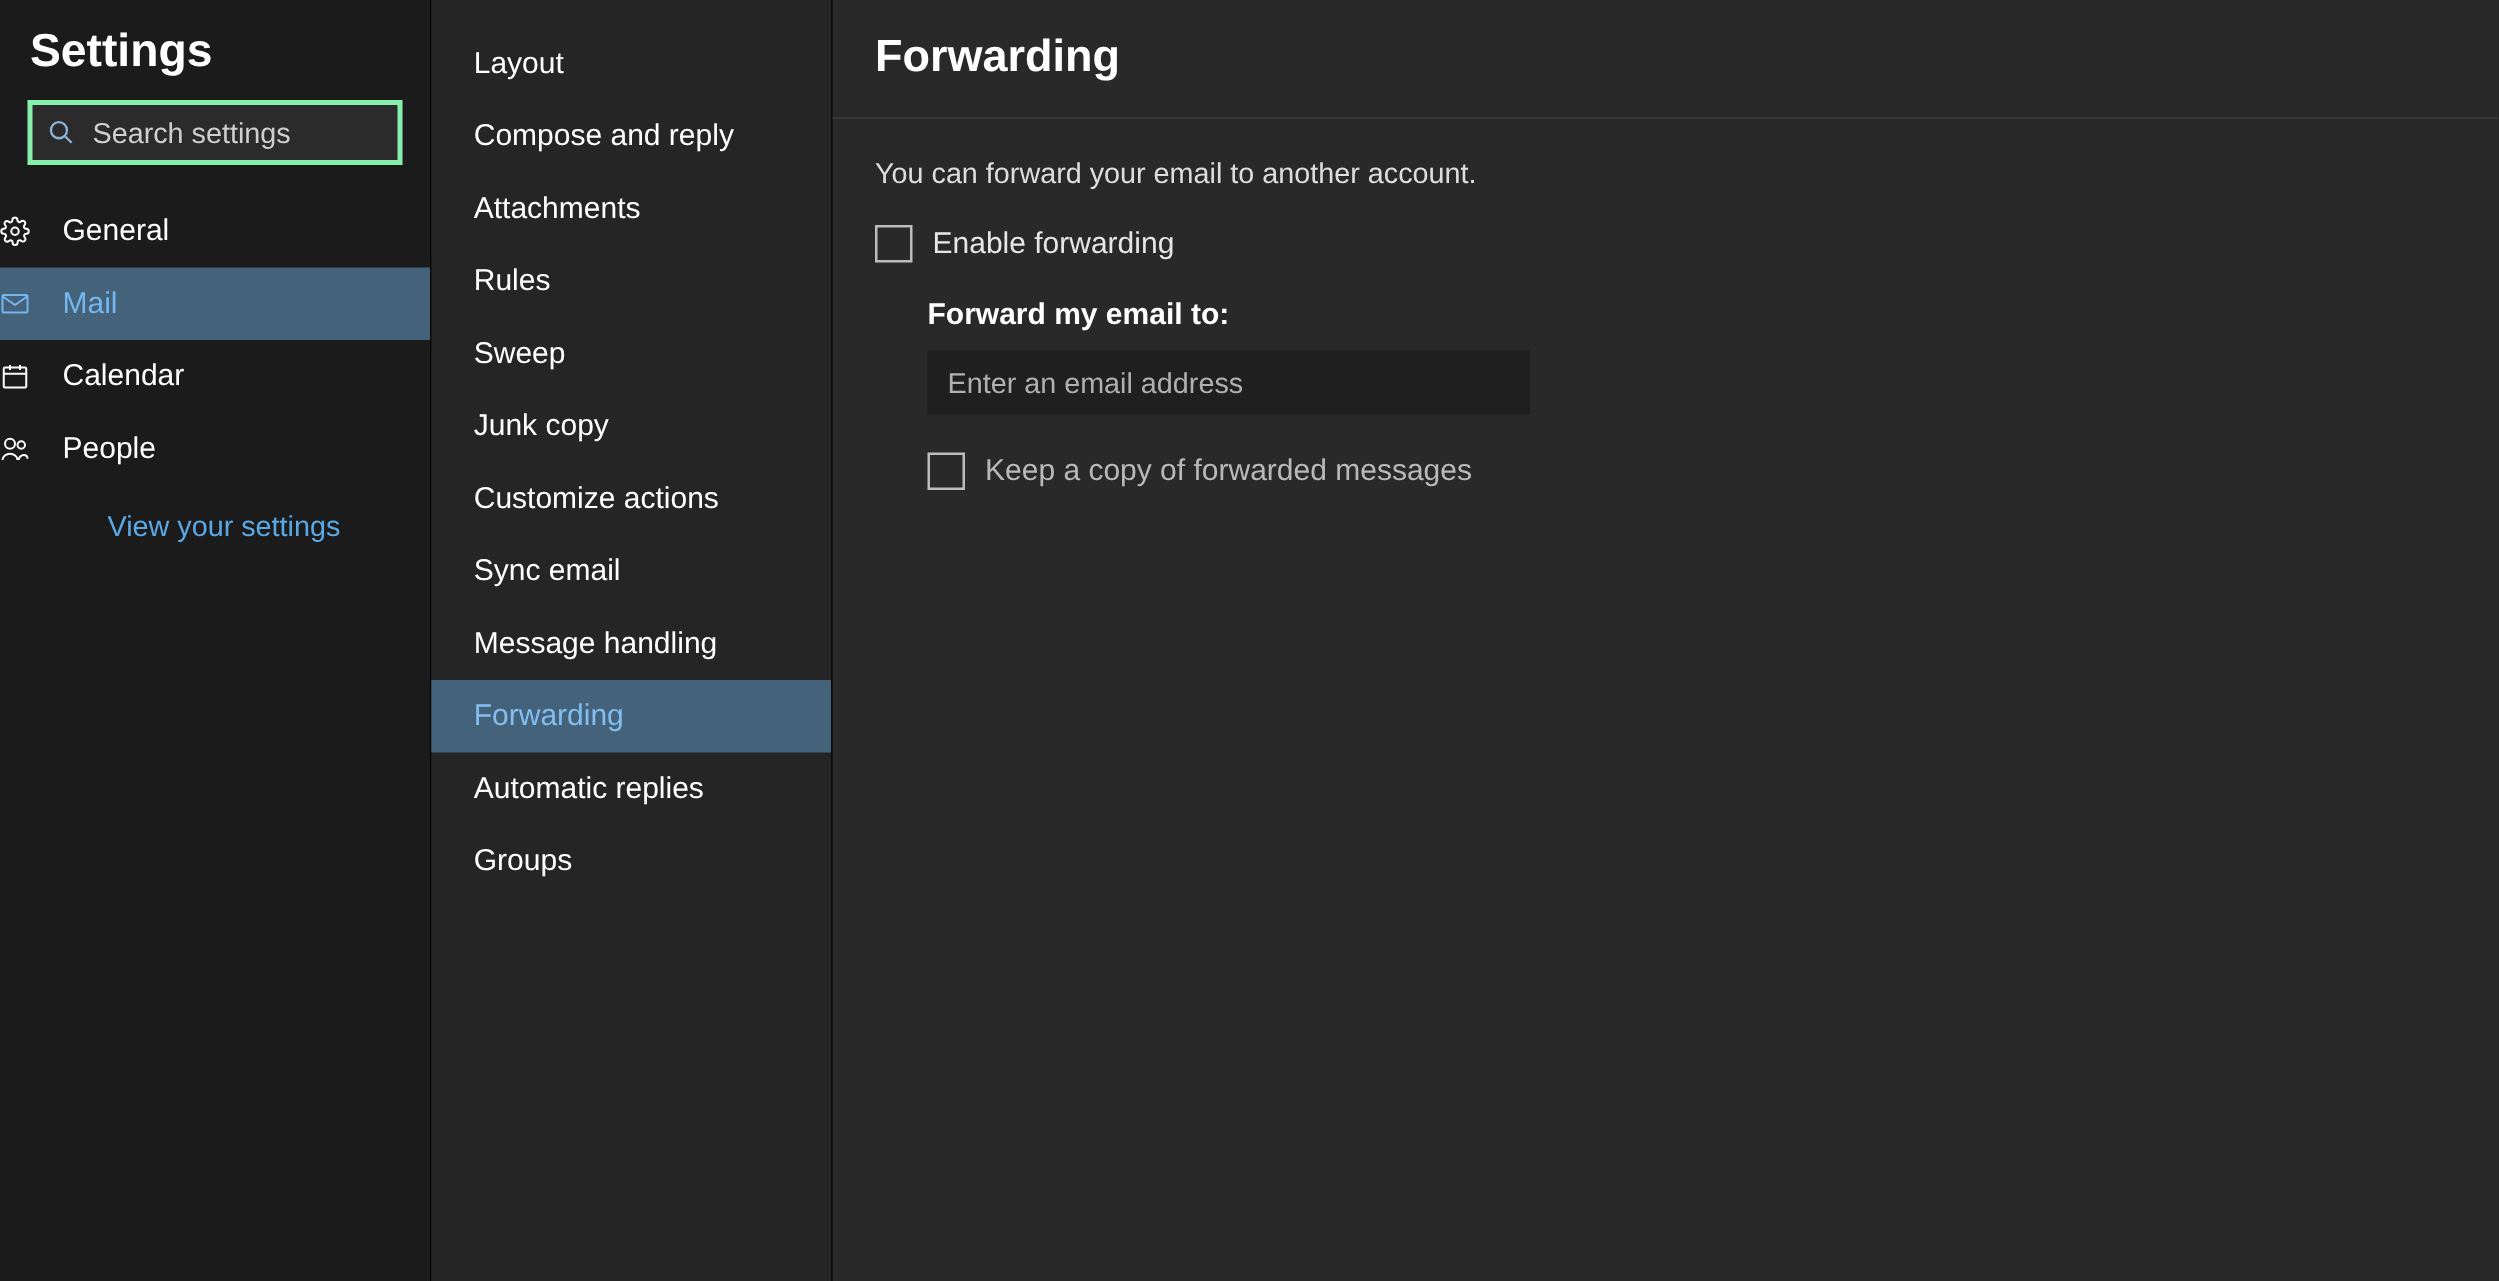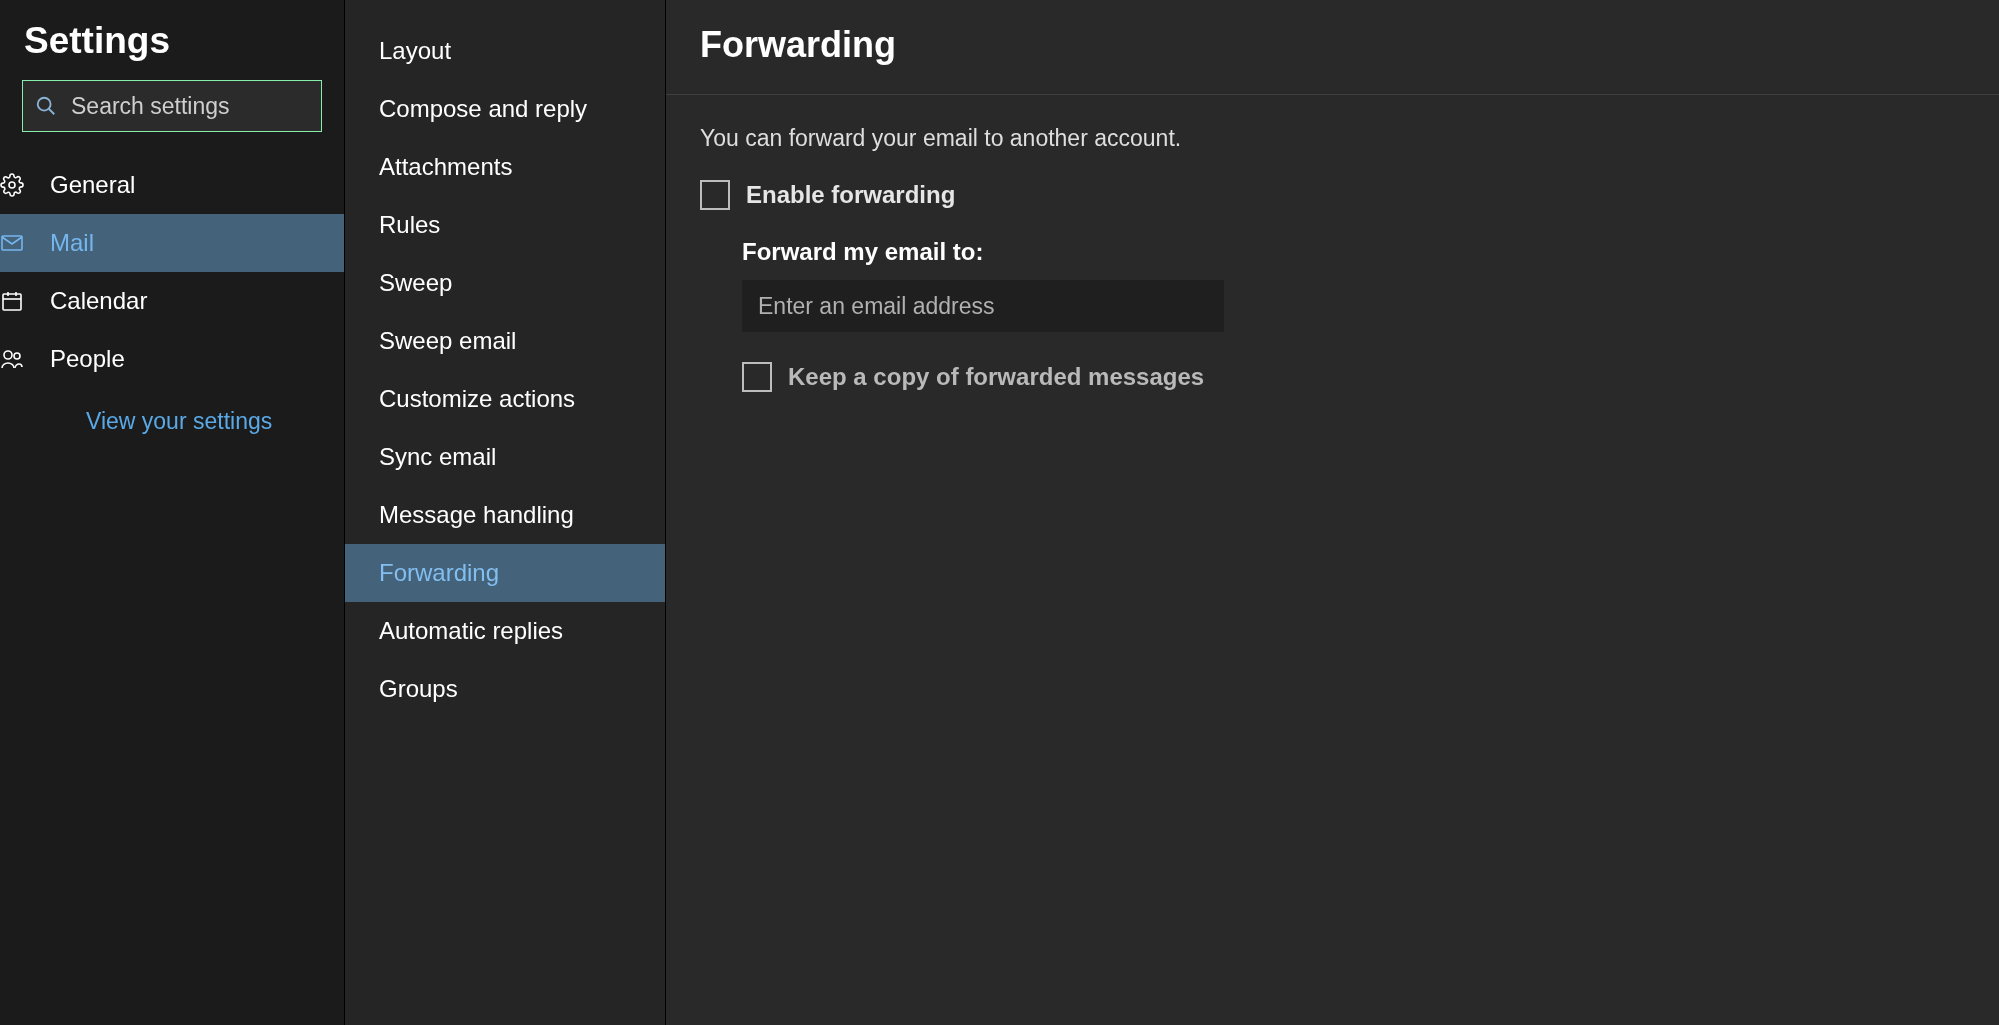--- a/index.html
+++ b/index.html
@@ -26,21 +26,21 @@
     }
     .settings-title {
       font-size: 37px;
       font-weight: 600;
       padding: 0 24px 18px 24px;
       color: #ffffff;
     }
     .search-box {
       margin: 0 22px 24px 22px;
       height: 52px;
-      border: 1px solid #86efac;
+      border: 4px solid #86efac;
       background: #2b2b2b;
       display: flex;
       align-items: center;
       padding: 0 12px;
     }
     .search-box svg {
       width: 22px;
       height: 22px;
       margin-right: 14px;
       flex-shrink: 0;
@@ -125,21 +125,20 @@
     }
     .body-text {
       font-size: 23px;
       color: #dedede;
       margin-bottom: 28px;
     }
     .check-row {
       display: flex;
       align-items: center;
       margin-bottom: 28px;
-      font-weight: bold;
     }
     .checkbox {
       width: 30px;
       height: 30px;
       border: 2px solid #bdbdbd;
       background: transparent;
       margin-right: 16px;
       cursor: pointer;
       flex-shrink: 0;
     }
@@ -241,21 +240,21 @@
   <div class="sub-item">
       <span>Attachments</span>
     </div>
   <div class="sub-item">
       <span>Rules</span>
     </div>
   <div class="sub-item">
       <span>Sweep</span>
     </div>
   <div class="sub-item">
-      <span>Sweep email</span>
+      <span>Junk copy</span>
     </div>
   <div class="sub-item">
       <span>Customize actions</span>
     </div>
   <div class="sub-item">
       <span>Sync email</span>
     </div>
   <div class="sub-item">
       <span>Message handling</span>
     </div>

